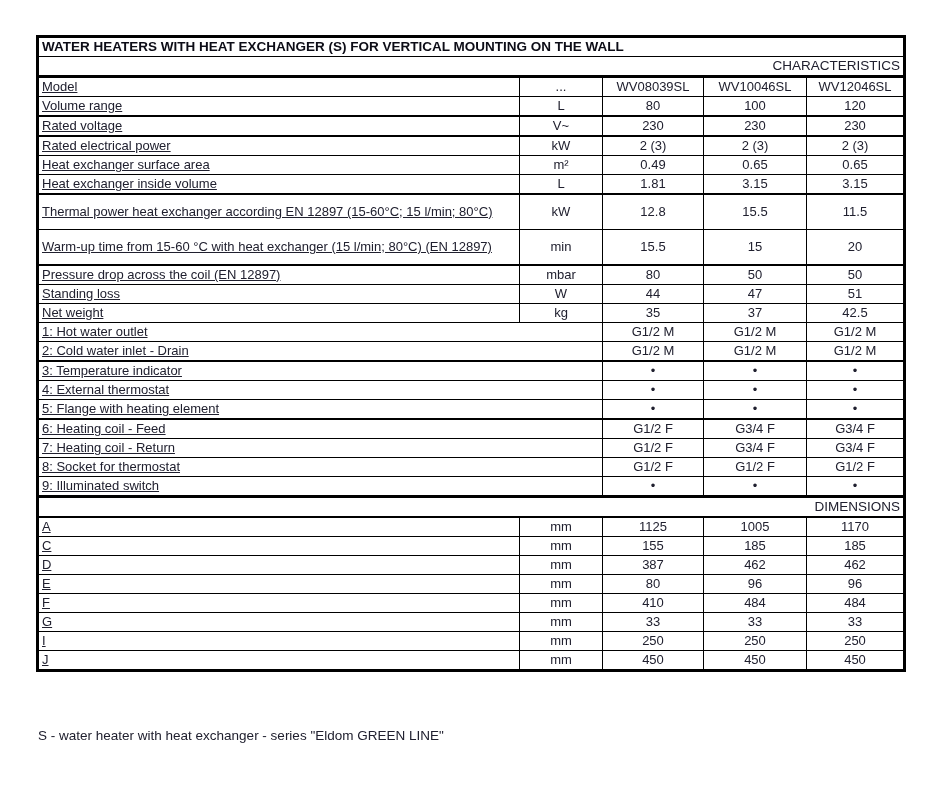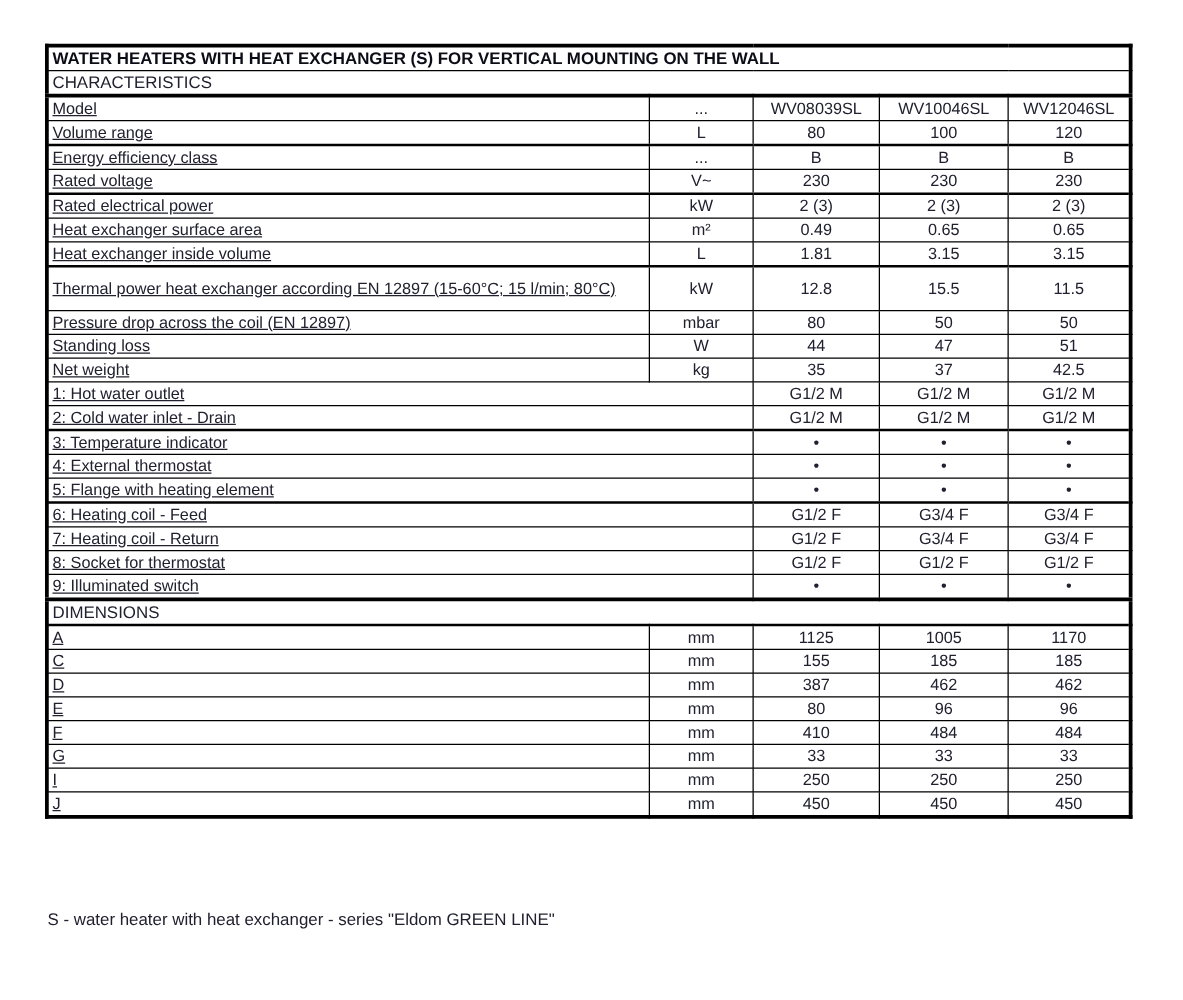--- a/index.html
+++ b/index.html
@@ -41,21 +41,21 @@
   }
   td.title-cell {
     font-weight: bold;
     font-size: 13.5px;
     color: #0c0c16;
     text-align: left;
     white-space: nowrap;
     border-bottom: 1px solid #000;
   }
   tr.section-row td {
-    text-align: left;
+    text-align: right;
     border-top: 3px solid #000;
     border-bottom: 2px solid #000;
     white-space: nowrap;
     font-size: 13.5px;
     margin-left: 31px;
   }
   tr.section-row.first td {
     border-top: 1px solid #000;
     border-bottom: 3px solid #000;
   }
@@ -111,27 +111,20 @@
           <td class="value-cell">WV10046SL</td>
           <td class="value-cell">WV12046SL</td>
         </tr>
         <tr class="data-row thick-bottom">
           <td class="label-cell" colspan="1">Volume range</td>
           <td class="unit-cell">L</td>
           <td class="value-cell">80</td>
           <td class="value-cell">100</td>
           <td class="value-cell">120</td>
         </tr>
-        <tr class="data-row">
-          <td class="label-cell" colspan="1">Energy efficiency class</td>
-          <td class="unit-cell">...</td>
-          <td class="value-cell">B</td>
-          <td class="value-cell">B</td>
-          <td class="value-cell">B</td>
-        </tr>
         <tr class="data-row thick-bottom">
           <td class="label-cell" colspan="1">Rated voltage</td>
           <td class="unit-cell">V~</td>
           <td class="value-cell">230</td>
           <td class="value-cell">230</td>
           <td class="value-cell">230</td>
         </tr>
         <tr class="data-row">
           <td class="label-cell" colspan="1">Rated electrical power</td>
           <td class="unit-cell">kW</td>
@@ -153,20 +146,27 @@
           <td class="value-cell">3.15</td>
           <td class="value-cell">3.15</td>
         </tr>
         <tr class="data-row tall">
           <td class="label-cell" colspan="1">Thermal power heat exchanger according EN 12897 (15-60°C; 15 l/min; 80°C)</td>
           <td class="unit-cell">kW</td>
           <td class="value-cell">12.8</td>
           <td class="value-cell">15.5</td>
           <td class="value-cell">11.5</td>
         </tr>
+        <tr class="data-row tall thick-bottom">
+          <td class="label-cell" colspan="1">Warm-up time from 15-60 °C with heat exchanger (15 l/min; 80°C) (EN 12897)</td>
+          <td class="unit-cell">min</td>
+          <td class="value-cell">15.5</td>
+          <td class="value-cell">15</td>
+          <td class="value-cell">20</td>
+        </tr>
         <tr class="data-row">
           <td class="label-cell" colspan="1">Pressure drop across the coil (EN 12897)</td>
           <td class="unit-cell">mbar</td>
           <td class="value-cell">80</td>
           <td class="value-cell">50</td>
           <td class="value-cell">50</td>
         </tr>
         <tr class="data-row">
           <td class="label-cell" colspan="1">Standing loss</td>
           <td class="unit-cell">W</td>

